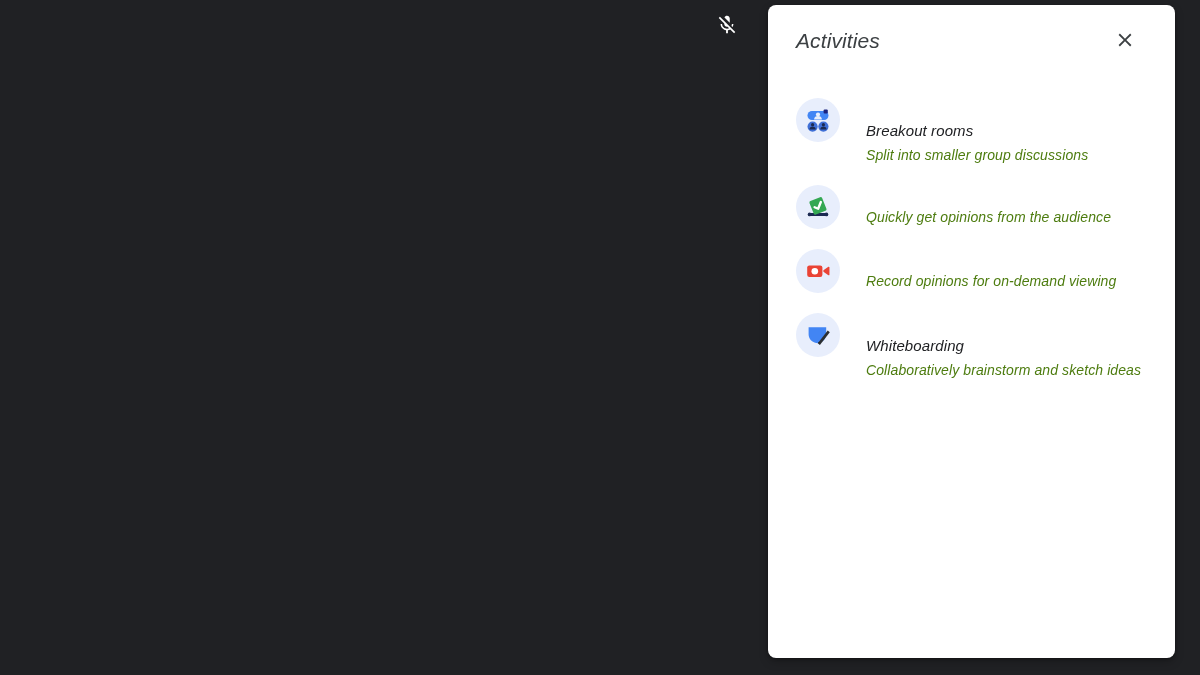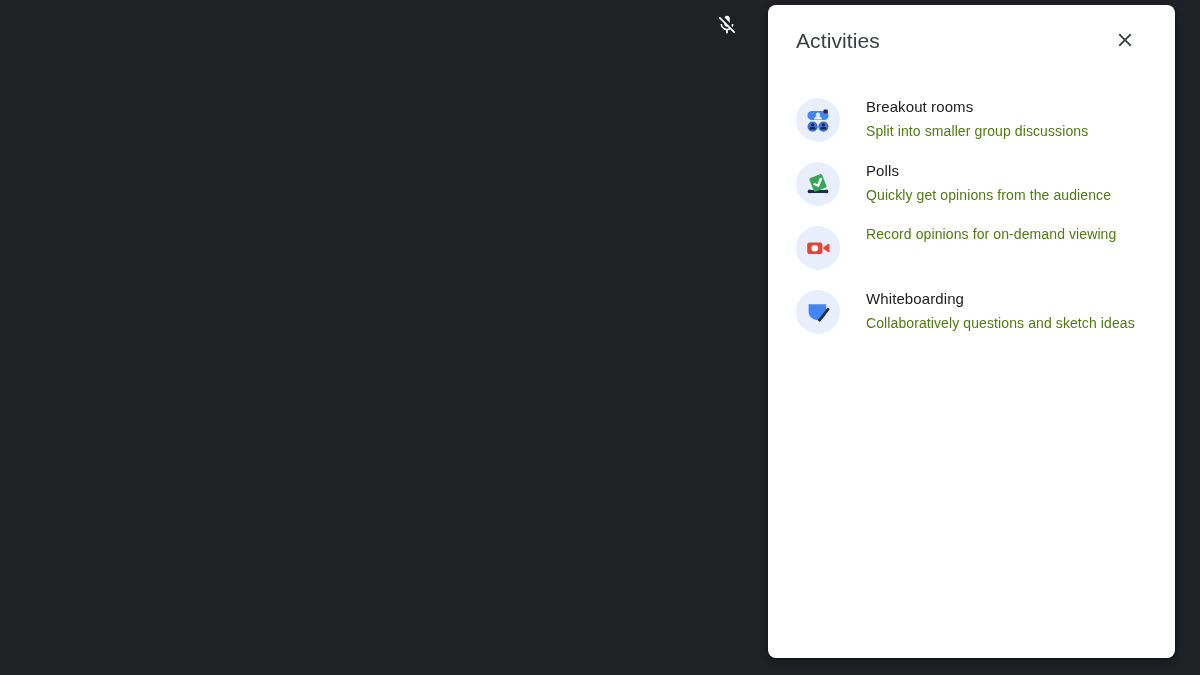--- a/index.html
+++ b/index.html
@@ -11,20 +11,21 @@
     height: 675px;
     overflow: hidden;
     font-family: "Liberation Sans", sans-serif;
     background: #202124;
   }
   #app {
     position: relative;
     width: 1200px;
     height: 675px;
     background: #202124;
+    font-style: italic;
   }
 
   
   .stage {
     position: absolute;
     left: 0;
     top: 0;
     width: 1200px;
     height: 675px;
     background: #202124;
@@ -107,20 +108,21 @@
     align-items: center;
     justify-content: center;
     margin-right: 26px;
     margin-top: 2px;
     overflow: hidden;
   }
   .activity-icon-wrap svg { display: block; }
 
   .activity-text {
     padding-top: 1px;
+    margin-top: 24px;
   }
   .activity-title {
     font-size: 15px;
     line-height: 20px;
     color: #202124;
     font-weight: 400;
     letter-spacing: 0.1px;
     margin-bottom: 5px;
   }
   .activity-desc {
@@ -185,21 +187,20 @@
             <rect x="5.5" y="21" width="19" height="3" rx="1.4" fill="#1c2a52"></rect>
             <circle cx="6.6" cy="22.4" r="1.9" fill="#1c2a52"></circle>
             <circle cx="23.4" cy="22.4" r="1.9" fill="#1c2a52"></circle>
             <g transform="rotate(-22 15 14)">
               <rect x="8.2" y="6.6" width="13.6" height="14.6" rx="1.6" fill="#34a853"></rect>
               <path d="M11.4 13.9l2.7 2.7 5-5.2" fill="none" stroke="#ffffff" stroke-width="2.4" stroke-linecap="round" stroke-linejoin="round"></path>
             </g>
           </svg>
         </span>
         <span class="activity-text">
-          <span class="activity-title" style="display: block;">Polls</span>
           <span class="activity-desc" style="display: block;">Quickly get opinions from the audience</span>
         </span>
       </div>
 
 
       <div class="activity-item">
         <span class="activity-icon-wrap">
           <svg width="30" height="30" viewBox="0 0 30 30" aria-hidden="true">
             <rect x="4.2" y="9.4" width="15.2" height="11.6" rx="2.2" fill="#ea4335"></rect>
             <path d="M20.4 14.2l5.0-3.4c.45-.3 1.05.02 1.05.56v7.3c0 .55-.6.87-1.05.56l-5.0-3.4z" fill="#ea4335"></path>
@@ -214,19 +215,19 @@
       <div class="activity-item">
         <span class="activity-icon-wrap">
           <svg width="30" height="30" viewBox="0 0 30 30" aria-hidden="true">
             <path d="M5.6 7.2h17.6v7.1c0 4.6-3.6 8.3-8.1 8.8l-.7.08-.7-.08C9.2 22.6 5.6 18.9 5.6 14.3z" fill="#4285f4"></path>
             <path d="M14.8 23.2l9.9-12.6 2.1 1.7-9.9 12.6z" fill="#2b2f33"></path>
             <path d="M14.8 23.2l2.1-.5-.9-.75z" fill="#1a1c1f"></path>
           </svg>
         </span>
         <span class="activity-text">
           <span class="activity-title" style="display: block;">Whiteboarding</span>
-          <span class="activity-desc" style="display: block;">Collaboratively questions and sketch ideas</span>
+          <span class="activity-desc" style="display: block;">Collaboratively brainstorm and sketch ideas</span>
         </span>
       </div>
 
     </div>
   </section>
 </div>
 
 </body></html>

